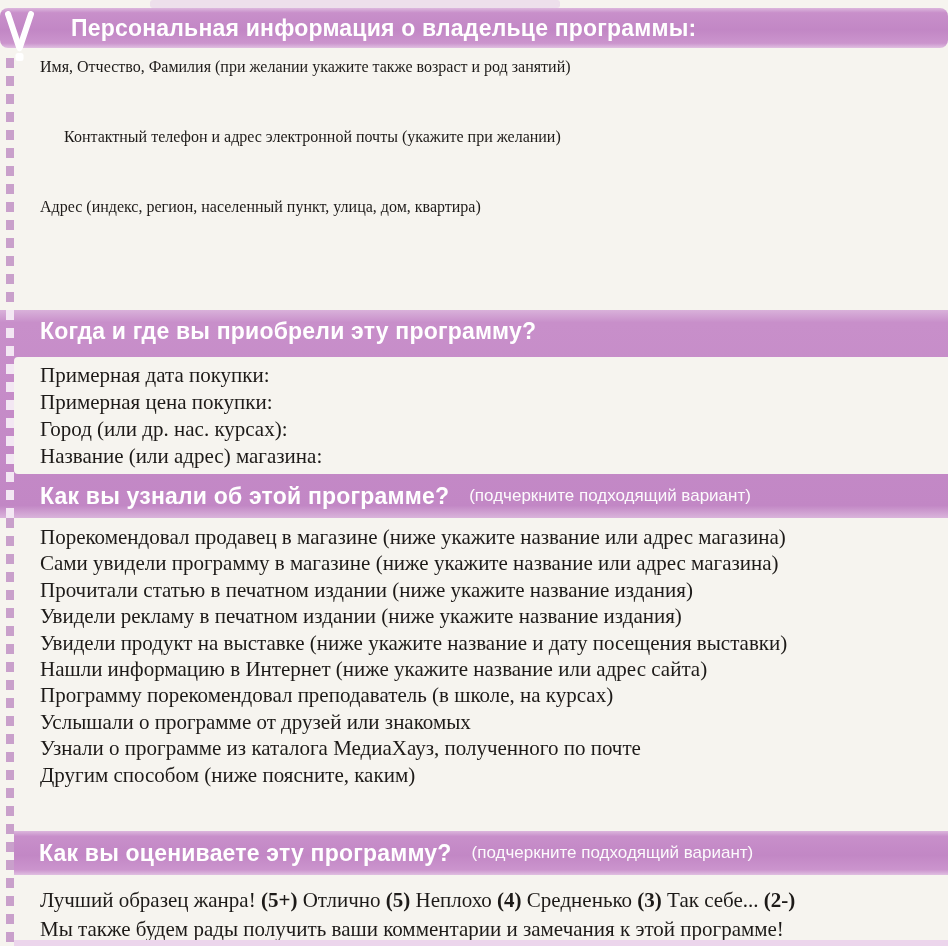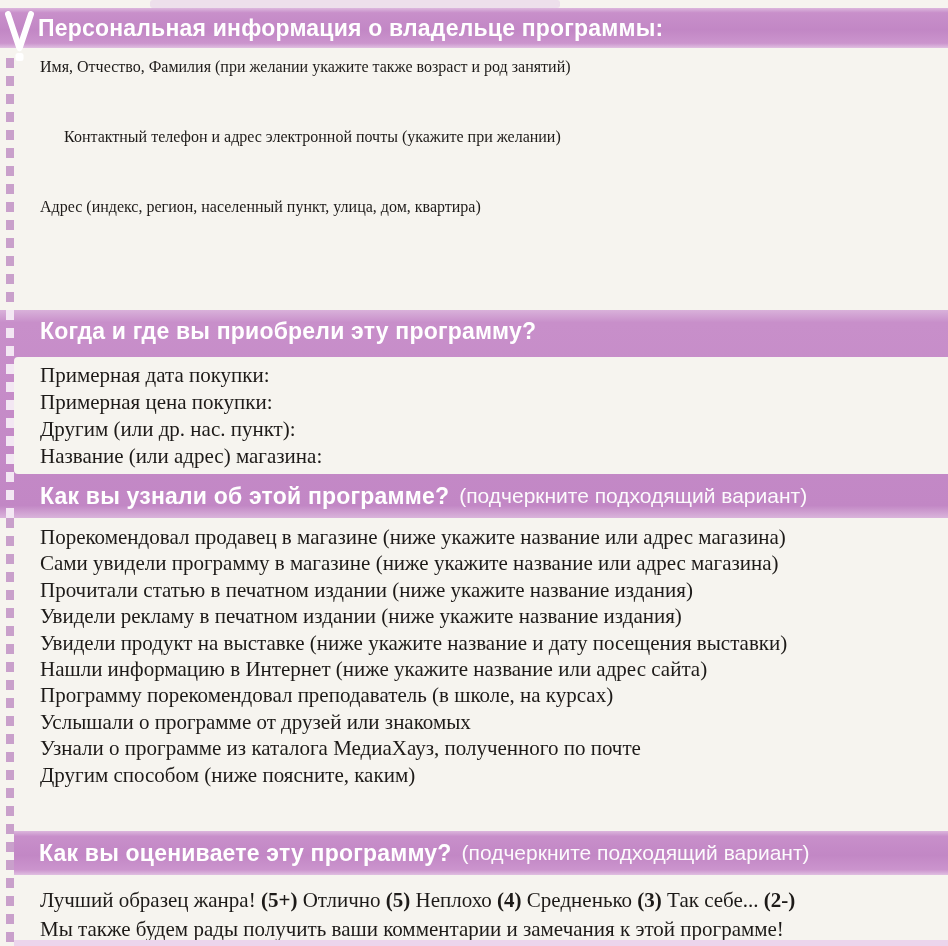--- a/index.html
+++ b/index.html
@@ -12,21 +12,21 @@
   
   .band {
     position:absolute; left:0; right:0;
     background:linear-gradient(180deg,#dcb7dd 0%,#c88fca 12%,#c287c5 55%,#cb94cd 88%,#e0bfe1 100%);
     color:#ffffff;
     font-family:"Liberation Sans", sans-serif;
     display:flex; align-items:center;
     white-space:nowrap;
   }
   .band-title { font-weight:bold; font-size:23px; letter-spacing:0.2px; }
-  .band-note  { font-weight:normal; font-size:21px; margin-left:10px; opacity:0.96; }
+  .band-note  { font-weight:normal; font-size:17px; margin-left:20px; opacity:0.96; }
   
   .purple-block {
     position:absolute; left:0; right:0;
     background:linear-gradient(180deg,#d9b1da 0%,#c88fca 6%,#c287c5 94%,#dab4db 100%);
   }
   .white-window {
     position:absolute; right:0; background:#f6f4ef;
     border-radius:4px 0 0 4px;
   }
   .band.inner { background:transparent; }
@@ -42,21 +42,21 @@
   .bottom-strip { position:absolute; left:14px; right:0; bottom:0; height:6px; background:#ecd5ec; }
   .top-smudge { position:absolute; left:150px; top:0; width:410px; height:8px; background:#e7d0e7; opacity:0.6; border-radius:3px; }
 </style>
 </head>
 <body>
 
 <div class="page">
 
   <div class="top-smudge"></div>
 
-  <div class="band" style="top:8px; height:40px; padding-left:38px;">
+  <div class="band" style="top:8px; height:40px; padding-left:71px;border-radius:8px;">
     <span class="band-title">Персональная информация о владельце программы:</span>
   </div>
 
   <div class="scissors">
     <svg width="36" height="52" viewBox="0 0 36 52">
       <line x1="6" y1="3" x2="17" y2="36" stroke="#ffffff" stroke-width="6" stroke-linecap="round"></line>
       <line x1="29" y1="3" x2="18" y2="36" stroke="#ffffff" stroke-width="6" stroke-linecap="round"></line>
       <circle cx="17.5" cy="38" r="2.4" fill="#ffffff"></circle>
       <rect x="13.5" y="42" width="8" height="8" rx="2.5" fill="#ffffff"></rect>
     </svg>
@@ -73,21 +73,21 @@
     <div class="white-window" style="top:47px; left:14px; height:117px;"></div>
     <div class="band inner" style="top:164px; height:44px; padding-left:40px; position:absolute;">
       <span class="band-title">Как вы узнали об этой программе?</span>
       <span class="band-note">(подчеркните подходящий вариант)</span>
     </div>
   </div>
 
   <div class="lines" style="top:362px; line-height:27px;">
       <div>Примерная дата покупки:</div>
       <div>Примерная цена покупки:</div>
-      <div>Другим (или др. нас. пункт):</div>
+      <div>Город (или др. нас. курсах):</div>
       <div>Название (или адрес) магазина:</div>
     </div>
 
   <div class="lines" style="top:524px; line-height:26.4px;">
       <div>Порекомендовал продавец в магазине (ниже укажите название или адрес магазина)</div>
       <div>Сами увидели программу в магазине (ниже укажите название или адрес магазина)</div>
       <div>Прочитали статью в печатном издании (ниже укажите название издания)</div>
       <div>Увидели рекламу в печатном издании (ниже укажите название издания)</div>
       <div>Увидели продукт на выставке (ниже укажите название и дату посещения выставки)</div>
       <div>Нашли информацию в Интернет (ниже укажите название или адрес сайта)</div>

